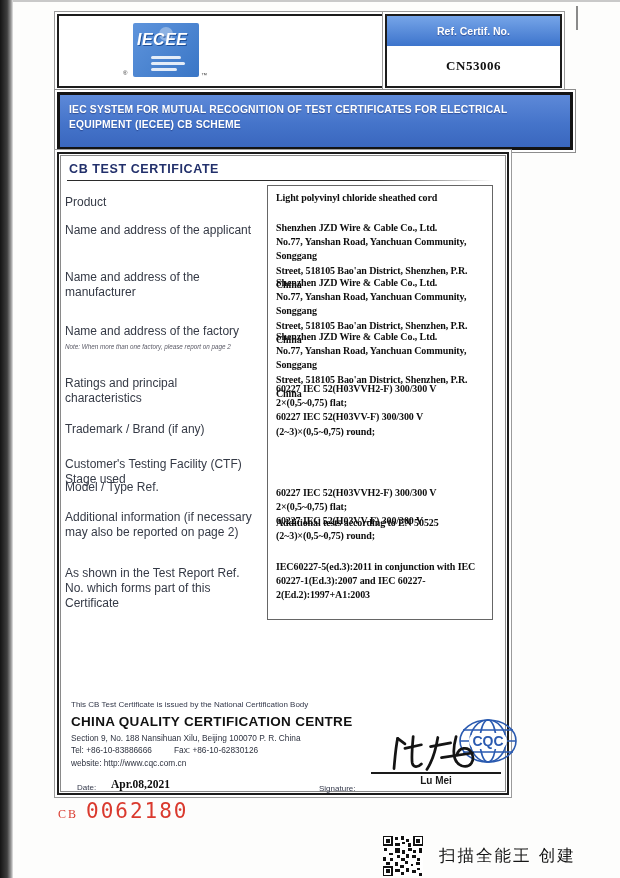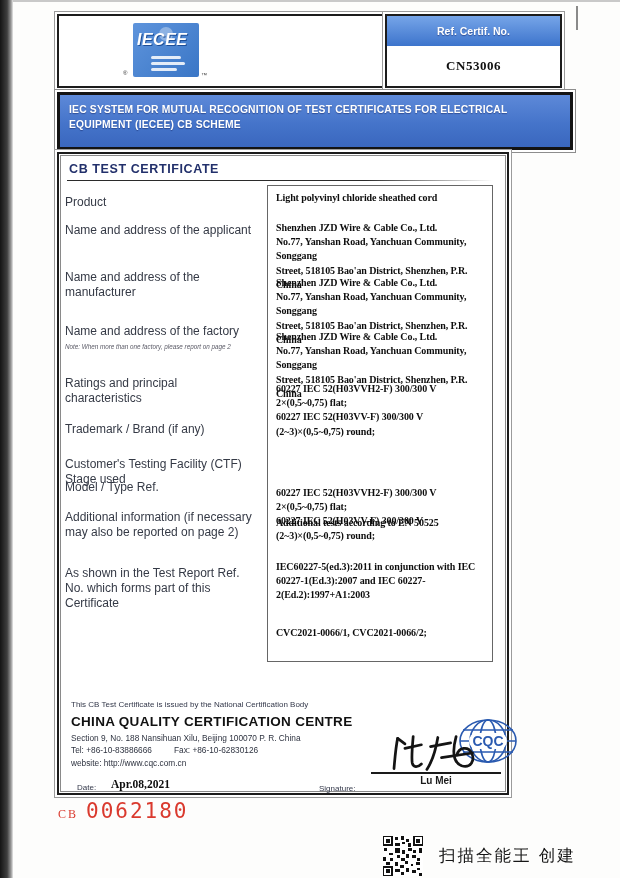--- a/index.html
+++ b/index.html
@@ -152,21 +152,20 @@
 Street, 518105 Bao'an District, Shenzhen, P.R. China</div>
         <div class="r4 val">60227 IEC 52(H03VVH2-F) 300/300 V 2×(0,5~0,75) flat;
 60227 IEC 52(H03VV-F) 300/300 V (2~3)×(0,5~0,75) round;</div>
         <div class="r5 val"></div>
         <div class="r6 val"></div>
         <div class="r7 val">60227 IEC 52(H03VVH2-F) 300/300 V 2×(0,5~0,75) flat;
 60227 IEC 52(H03VV-F) 300/300 V (2~3)×(0,5~0,75) round;</div>
         <div class="r8 val">Additional tests according to EN 50525</div>
         <div class="r9 val pt4">IEC60227-5(ed.3):2011 in conjunction with IEC
 60227-1(Ed.3):2007 and IEC 60227-2(Ed.2):1997+A1:2003</div>
-        <div class="r10 val pt12">CVC2021-0066/1, CVC2021-0066/2;</div>
       </div>
     </div>
 
     <div class="issued">This CB Test Certificate is issued by the National Certification Body</div>
     <div class="ncb-name">CHINA QUALITY CERTIFICATION CENTRE</div>
     <div class="ncb-addr">
       <div>Section 9, No. 188 Nansihuan Xilu, Beijing 100070 P. R. China</div>
       <div class="telfax">
         <span>Tel: +86-10-83886666</span><span>Fax: +86-10-62830126</span>
       </div>

